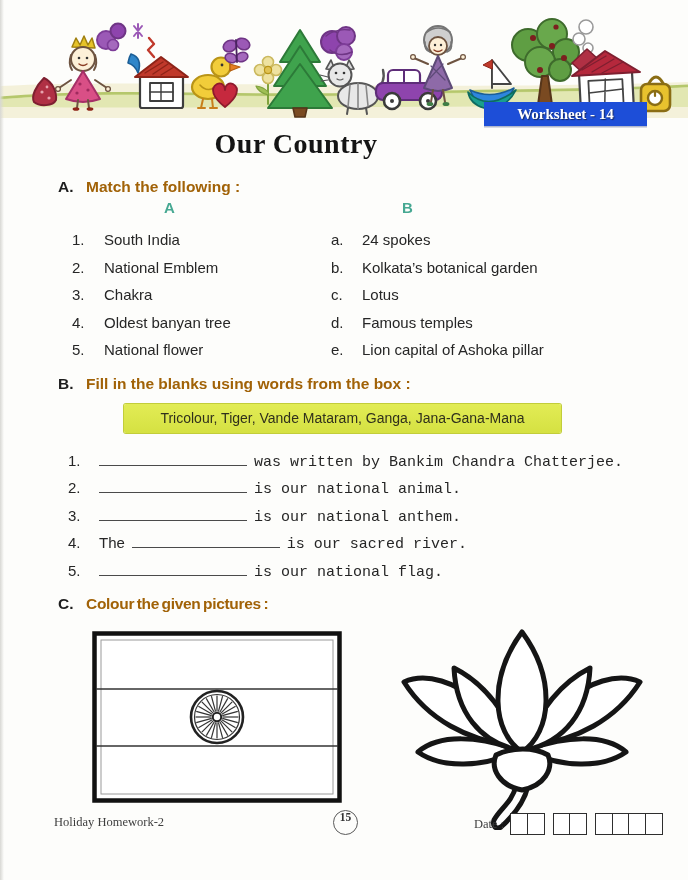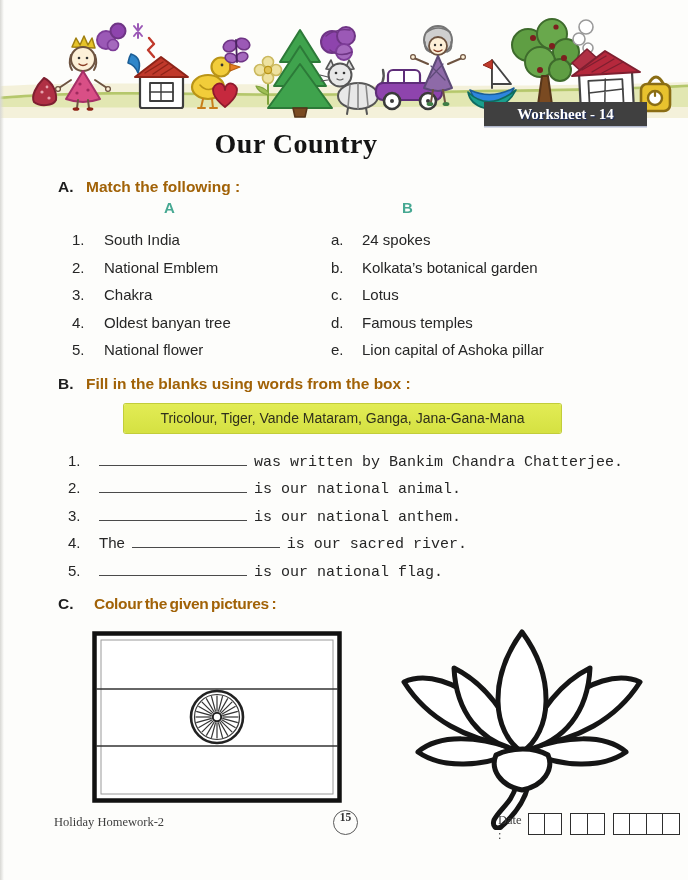--- a/index.html
+++ b/index.html
@@ -5,31 +5,31 @@
   html,body{margin:0;padding:0;background:#e9e9e9;}
   .page{position:relative;width:688px;height:880px;margin:0 auto;background:#fdfdfb;overflow:hidden;
         font-family:"Liberation Sans",sans-serif;color:#262626;}
   .page::before{content:"";position:absolute;left:0;top:0;width:4px;height:100%;
         background:linear-gradient(to right,#d8d8d4,rgba(255,255,255,0));z-index:5;}
 
   
   .header-band{position:absolute;left:0;top:0;width:688px;height:118px;}
 
   
-  .badge{position:absolute;left:484px;top:102px;width:163px;height:24px;background:#404040;
+  .badge{position:absolute;left:484px;top:102px;width:163px;height:24px;background:#1d4ed8;
          color:#fff;font:bold 15px "Liberation Serif",serif;text-align:center;line-height:24px;
          text-shadow:1px 1px 1px #1a2c63;box-shadow:0 1.5px 0 rgba(35,55,120,.35);z-index:6;}
 
   .title{position:absolute;left:46px;top:128px;width:500px;text-align:center;
          font:bold 28px "Liberation Serif",serif;color:#141414;letter-spacing:.5px;}
 
   .sec-lbl{position:absolute;left:58px;font-size:15.5px;font-weight:bold;color:#1d1d1d;}
   .sec-txt{position:absolute;left:86px;font-size:15.5px;font-weight:bold;color:#a16207;}
   .head-a{top:178px;} .head-b{top:375px;} .head-c{top:595px;}
-  .head-c .sec-txt{letter-spacing:-0.3px;word-spacing:-1.5px;margin-left:8px;}
+  .head-c .sec-txt{letter-spacing:-0.3px;word-spacing:-1.5px;}
 
   .colhead{position:absolute;top:199px;font-size:15px;color:#46a892;font-weight:bold;}
   .colhead.a{left:164px;} .colhead.b{left:402px;}
 
   .match-rows{position:absolute;left:0;top:226px;width:688px;}
   .mrow{position:relative;height:27.5px;line-height:27.5px;font-size:15px;}
   .mrow .num{position:absolute;left:72px;}
   .mrow .ltext{position:absolute;left:104px;}
   .mrow .letter{position:absolute;left:331px;}
   .mrow .rtext{position:absolute;left:362px;}
@@ -45,21 +45,21 @@
   .before:not(:empty){margin-right:7px;}
   .blank{display:inline-block;width:148px;height:14px;border-bottom:1.5px solid #4a4a4a;}
   .after{margin-left:7px;font-family:Liberation Mono, monospace;}
 
   .flag-svg{position:absolute;left:92px;top:631px;}
   .lotus-svg{position:absolute;left:394px;top:618px;}
 
   .footer-left{position:absolute;left:54px;top:815px;font:12.5px "Liberation Serif",serif;color:#3e3e3e;}
   .page-circle{position:absolute;left:333px;top:810px;width:23px;height:23px;border:1.4px solid #5a5a5a;
            border-radius:50%;text-align:center;line-height:23px;font:bold 11.5px "Liberation Serif",serif;color:#333;}
-  .date-row{position:absolute;left:498px;top:813px;display:flex;align-items:flex-start;}
+  .date-row{position:absolute;left:474px;top:813px;display:flex;align-items:center;}
   .date-label{font:12.5px "Liberation Serif",serif;color:#3e3e3e;margin-right:6px;}
   .dgroup{display:flex;margin-right:8px;}
   .dcell{width:16px;height:20px;border:1.5px solid #2e2e2e;margin-left:-1.5px;background:#fff;}
   .dcell:first-child{margin-left:0;}
 
   svg .doodle{stroke-linecap:round;stroke-linejoin:round;}
 </style>
 </head>
 <body>
 

